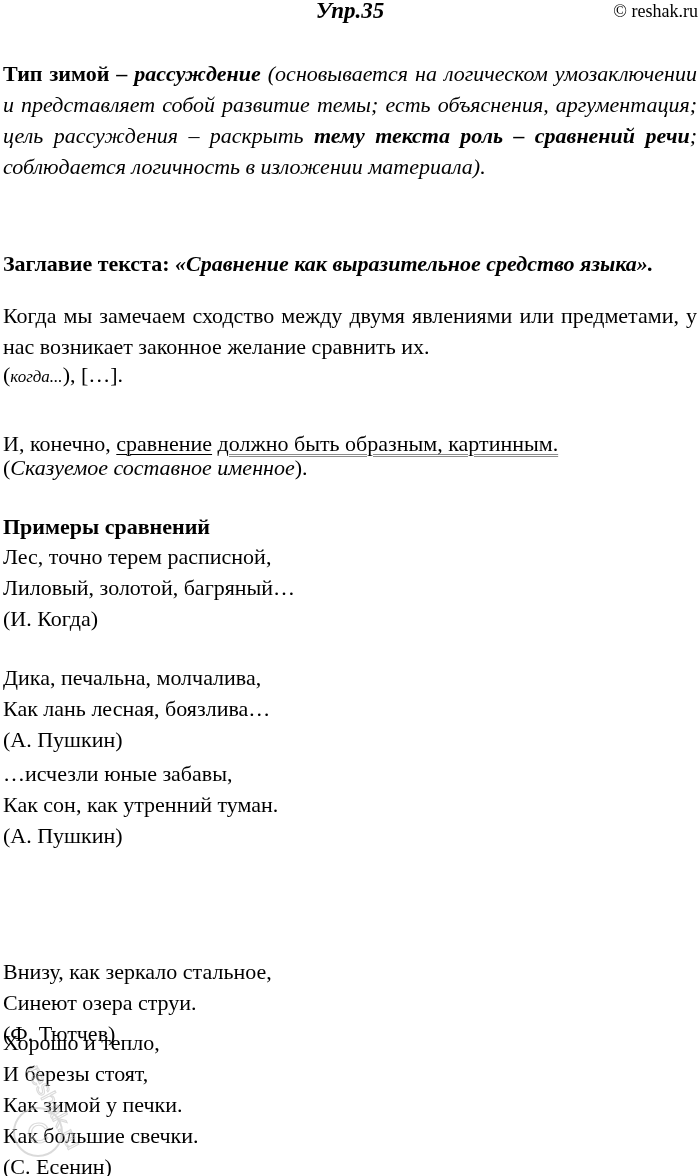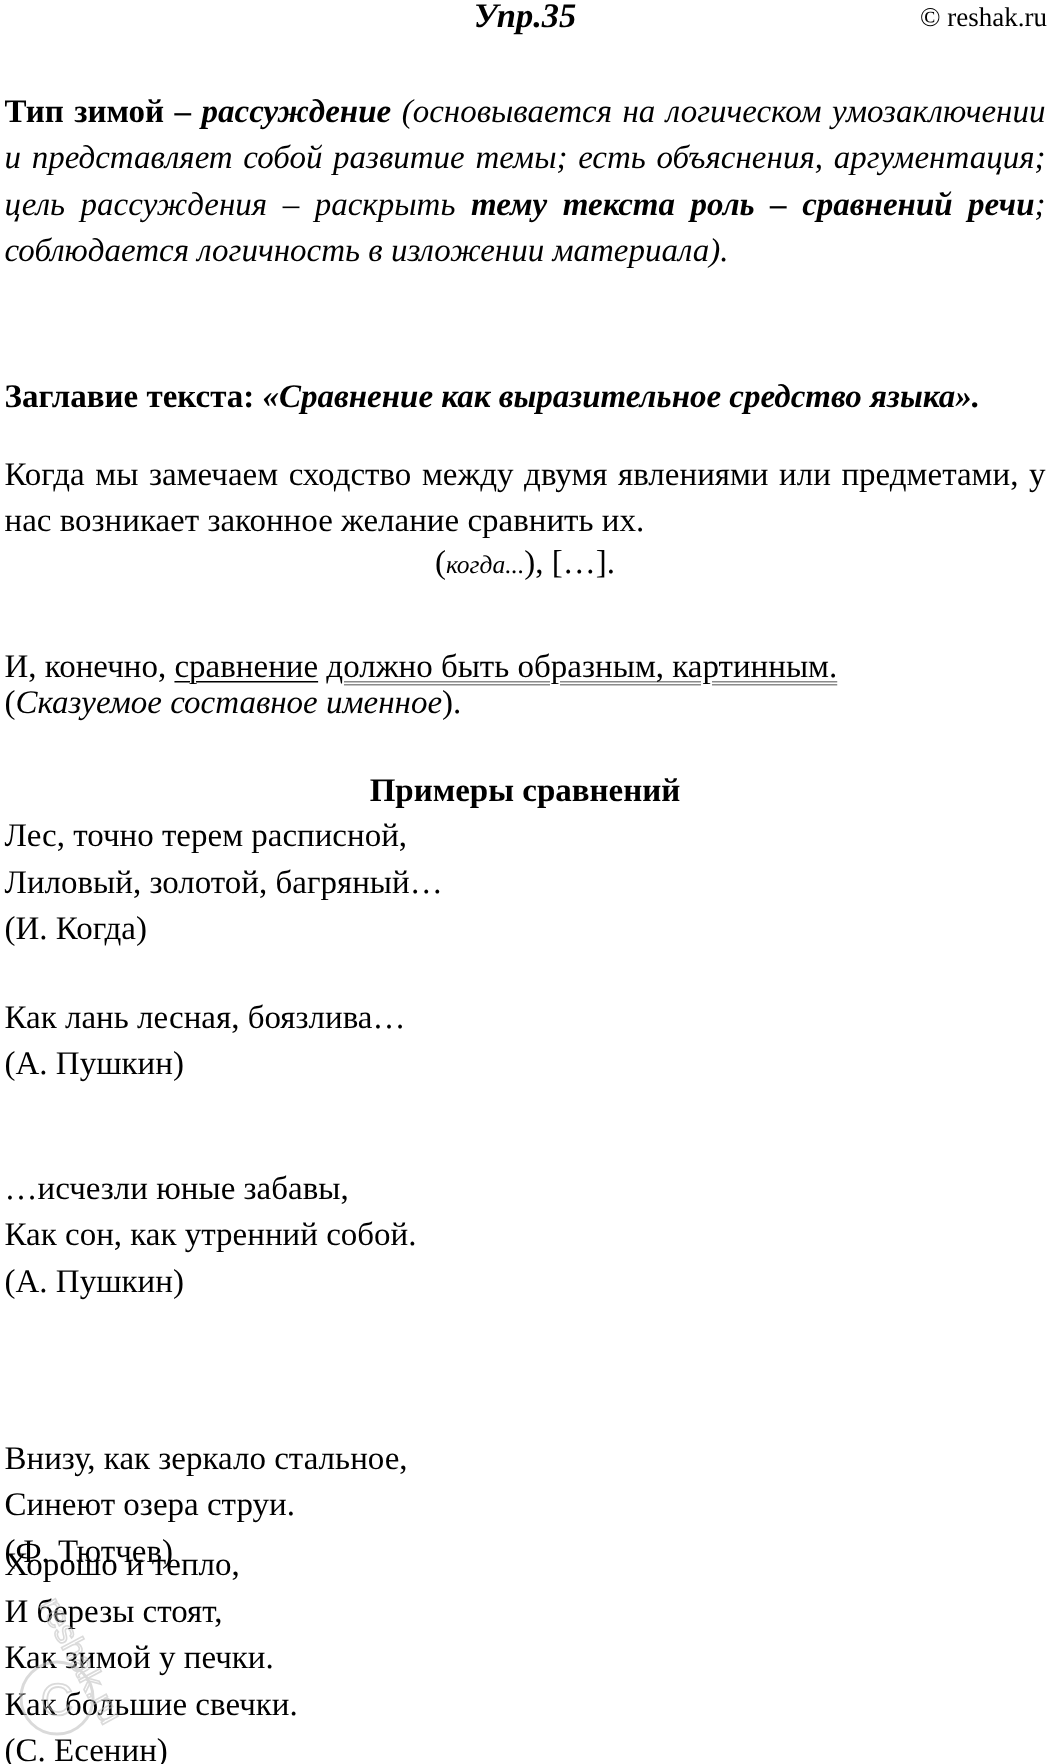--- a/index.html
+++ b/index.html
@@ -52,21 +52,21 @@
       left: 3px;
       width: 694px;
     }
     .justify {
       text-align: justify;
       text-align-last: left;
     }
     .b { font-weight: bold; }
     .i { font-style: italic; }
     .bi { font-weight: bold; font-style: italic; }
-    .center { text-align: center; }
+    .center { }
     .u-subject {
       text-decoration: underline;
       text-decoration-thickness: 1px;
       text-underline-offset: 3px;
     }
     .u-predicate {
       text-decoration: underline;
       text-decoration-style: double;
       text-decoration-color: #8a8a8a;
       text-decoration-thickness: 1px;
@@ -121,27 +121,28 @@
 
   <div class="block center b" style="top:511px;">Примеры сравнений</div>
 
   <div class="block" style="top:541px;">
     <span class="poem-line">Лес, точно терем расписной,</span>
     <span class="poem-line">Лиловый, золотой, багряный…</span>
     <span class="poem-line">(И. Когда)</span>
   </div>
 
   <div class="block" style="top:662px;">
+    <span class="poem-line">Дика, печальна, молчалива,</span>
     <span class="poem-line">Как лань лесная, боязлива…</span>
     <span class="poem-line">(А. Пушкин)</span>
   </div>
 
-  <div class="block" style="top:776px;">
+  <div class="block" style="top:758px;">
     <span class="poem-line">…исчезли юные забавы,</span>
-    <span class="poem-line">Как сон, как утренний собой.</span>
+    <span class="poem-line">Как сон, как утренний туман.</span>
     <span class="poem-line">(А. Пушкин)</span>
   </div>
 
   <div class="block" style="top:956px;">
     <span class="poem-line">Внизу, как зеркало стальное,</span>
     <span class="poem-line">Синеют озера струи.</span>
     <span class="poem-line">(Ф. Тютчев)</span>
   </div>
 
   <div class="block" style="top:1027px;">

